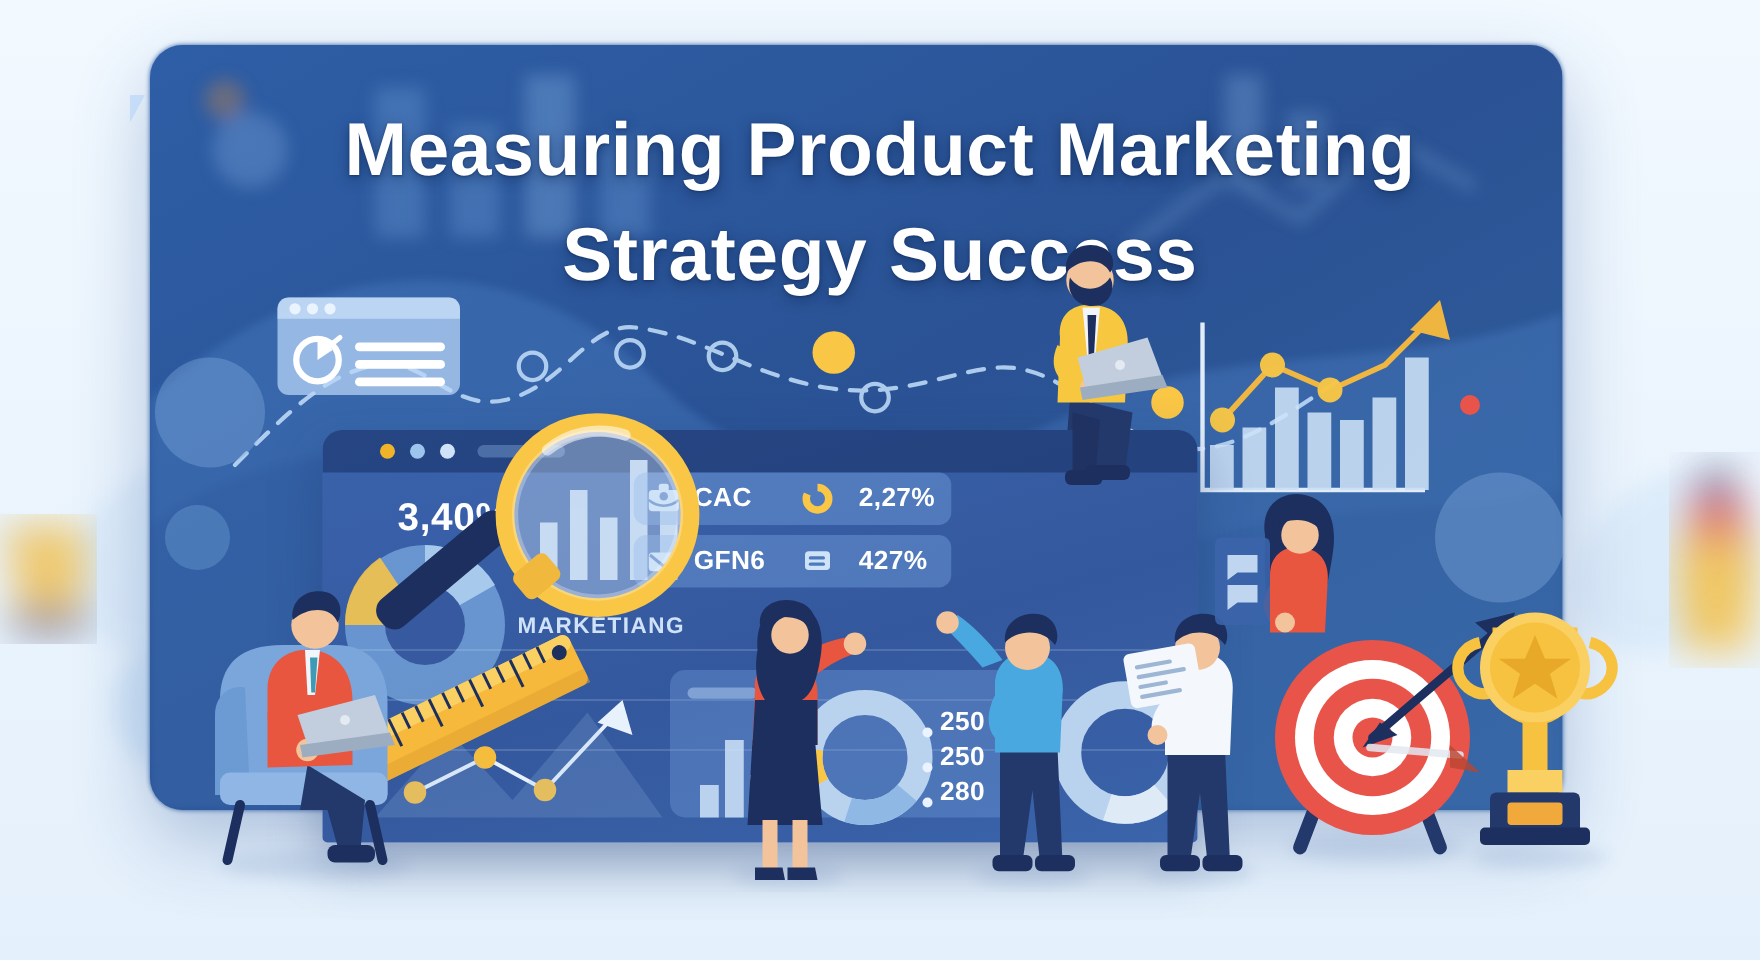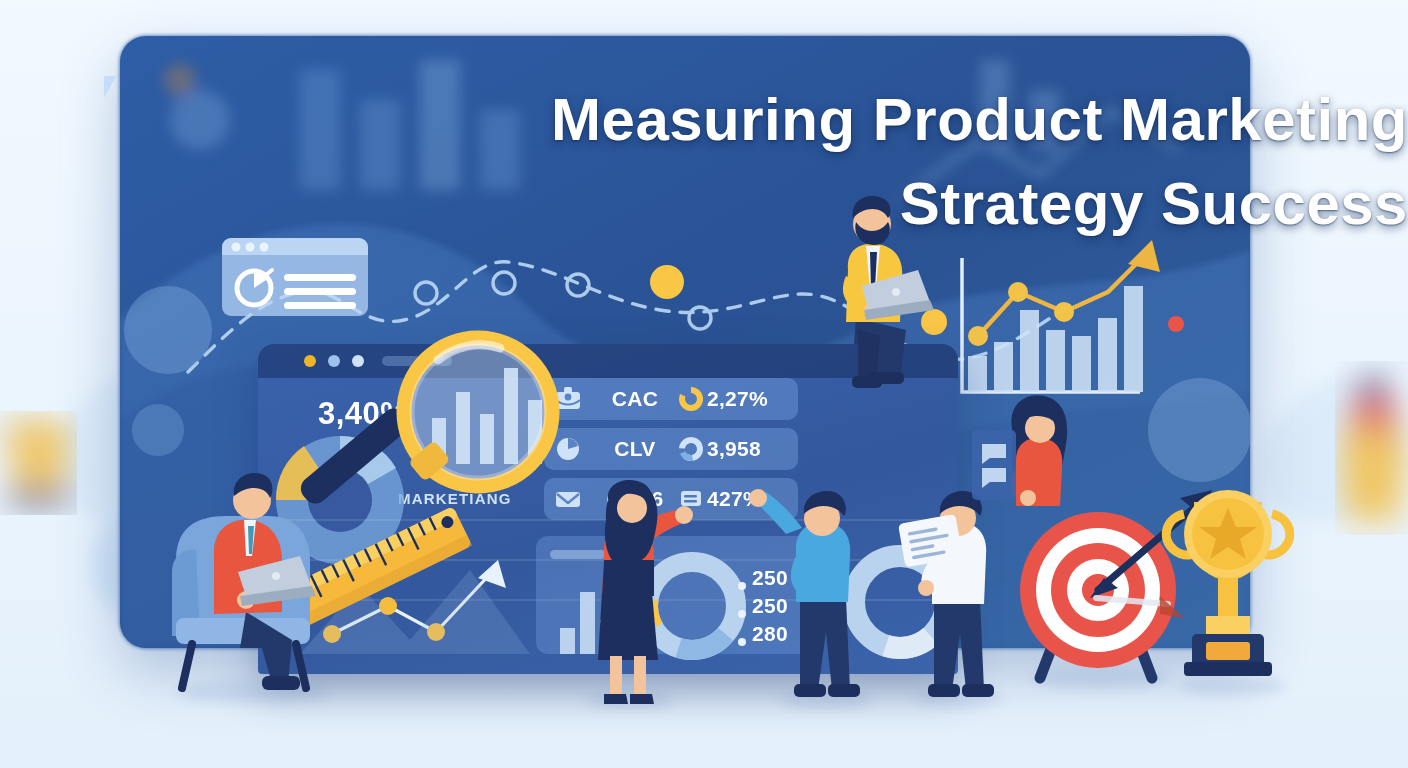--- a/index.html
+++ b/index.html
@@ -21,53 +21,52 @@
   }
 
   
   .title-wrap{position:absolute;left:0;top:78px;width:1408px;text-align:center;
               pointer-events:none;}
   .title-line{
     color:#ffffff;font-weight:700;font-size:60px;line-height:84px;
     letter-spacing:.5px;
     text-shadow:0 3px 10px rgba(15,40,85,.55), 0 1px 2px rgba(15,40,85,.6);
     font-family:"Liberation Sans", sans-serif;
-    text-align:right;
   }
 
   
   .dash-window{
     position:absolute;left:258px;top:344px;width:700px;height:330px;
     border-radius:16px 16px 4px 4px;
     background:linear-gradient(165deg,#3a63ad 0%,#34589d 55%,#3b64ab 100%);
     box-shadow:0 18px 40px rgba(25,55,110,.35);
     overflow:hidden;
   }
   .dash-topbar{position:absolute;left:0;top:0;width:100%;height:34px;
                background:rgba(22,45,96,.55);}
   .dot{position:absolute;top:11px;width:12px;height:12px;border-radius:50%;}
   .pillbar{position:absolute;top:12px;height:10px;border-radius:6px;
            background:rgba(160,200,245,.32);}
   .big-pct{position:absolute;left:60px;top:52px;color:#fff;font-size:31px;
            font-weight:600;letter-spacing:.5px;}
-  .metric-label{position:absolute;left:140px;top:146px;color:#cfe2f8;
-                font-size:15px;font-weight:700;letter-spacing:1.2px;}
+  .metric-label{position:absolute;left:156px;top:146px;color:#cfe2f8;
+                font-size:18px;font-weight:700;letter-spacing:1.2px;}
 
   
-  .kpi-stack{position:absolute;left:544px;top:378px;width:254px;text-align:center;}
+  .kpi-stack{position:absolute;left:507px;top:378px;width:254px;}
   .kpi-row{
     position:relative;height:42px;margin-bottom:8px;border-radius:10px;
     background:rgba(120,165,225,.42);
     display:flex;align-items:center;
   }
   .kpi-ico{width:28px;height:26px;margin-left:10px;flex:0 0 auto;}
   .kpi-name{color:#ffffff;font-size:21px;font-weight:600;margin-left:10px;
             letter-spacing:.3px;width:86px;}
   .kpi-chart{width:26px;height:26px;flex:0 0 auto;}
-  .kpi-val{color:#ffffff;font-size:21px;font-weight:600;margin-left:3px;
+  .kpi-val{color:#ffffff;font-size:21px;font-weight:600;margin-left:20px;
            letter-spacing:.3px;}
 
   
   .lower-card{
     position:absolute;left:536px;top:536px;width:286px;height:118px;
     border-radius:12px;background:rgba(120,165,225,.34);
   }
   .lower-card .pillbar2{position:absolute;height:9px;border-radius:5px;
                         background:rgba(190,220,250,.45);}
   .bullets{position:absolute;left:738px;top:566px;}
@@ -309,32 +308,20 @@
         <path d="M2 14 C 9 20, 19 20, 26 14" stroke="#5b84c4" stroke-width="2" fill="none"></path>
         <circle cx="14" cy="11" r="3.4" fill="#5b84c4"></circle>
       </svg>
       <span class="kpi-name">CAC</span>
       <svg class="kpi-chart" viewBox="0 0 26 26">
         <circle cx="13" cy="13" r="9" fill="none" stroke="#f9c646" stroke-width="6" stroke-dasharray="46 12" transform="rotate(-90 13 13)"></circle>
       </svg>
       <span class="kpi-val">2,27%</span>
     </div>
 
-    <div class="kpi-row">
-      <svg class="kpi-ico" viewBox="0 0 28 26">
-        <circle cx="14" cy="13" r="11" fill="#cfe3f8"></circle>
-        <path d="M14 13 L14 2 A11 11 0 0 1 24 10 Z" fill="#5b84c4"></path>
-      </svg>
-      <span class="kpi-name">CLV</span>
-      <svg class="kpi-chart" viewBox="0 0 26 26">
-        <circle cx="13" cy="13" r="9" fill="none" stroke="#cfe3f8" stroke-width="6" stroke-dasharray="30 8" transform="rotate(-60 13 13)"></circle>
-        <circle cx="13" cy="13" r="9" fill="none" stroke="#7fb0e2" stroke-width="6" stroke-dasharray="12 45" transform="rotate(80 13 13)"></circle>
-      </svg>
-      <span class="kpi-val">3,958</span>
-    </div>
 
     <div class="kpi-row">
       <svg class="kpi-ico" viewBox="0 0 28 26">
         <rect x="2" y="6" width="24" height="15" rx="3" fill="#cfe3f8"></rect>
         <path d="M3 8 L14 17 L25 8" stroke="#5b84c4" stroke-width="2.4" fill="none" stroke-linejoin="round"></path>
       </svg>
       <span class="kpi-name">GFN6</span>
       <svg class="kpi-chart" viewBox="0 0 26 26">
         <rect x="3" y="5" width="20" height="15" rx="3" fill="#cfe3f8"></rect>
         <rect x="6" y="9" width="13" height="2.6" rx="1.3" fill="#4d79bd"></rect>

